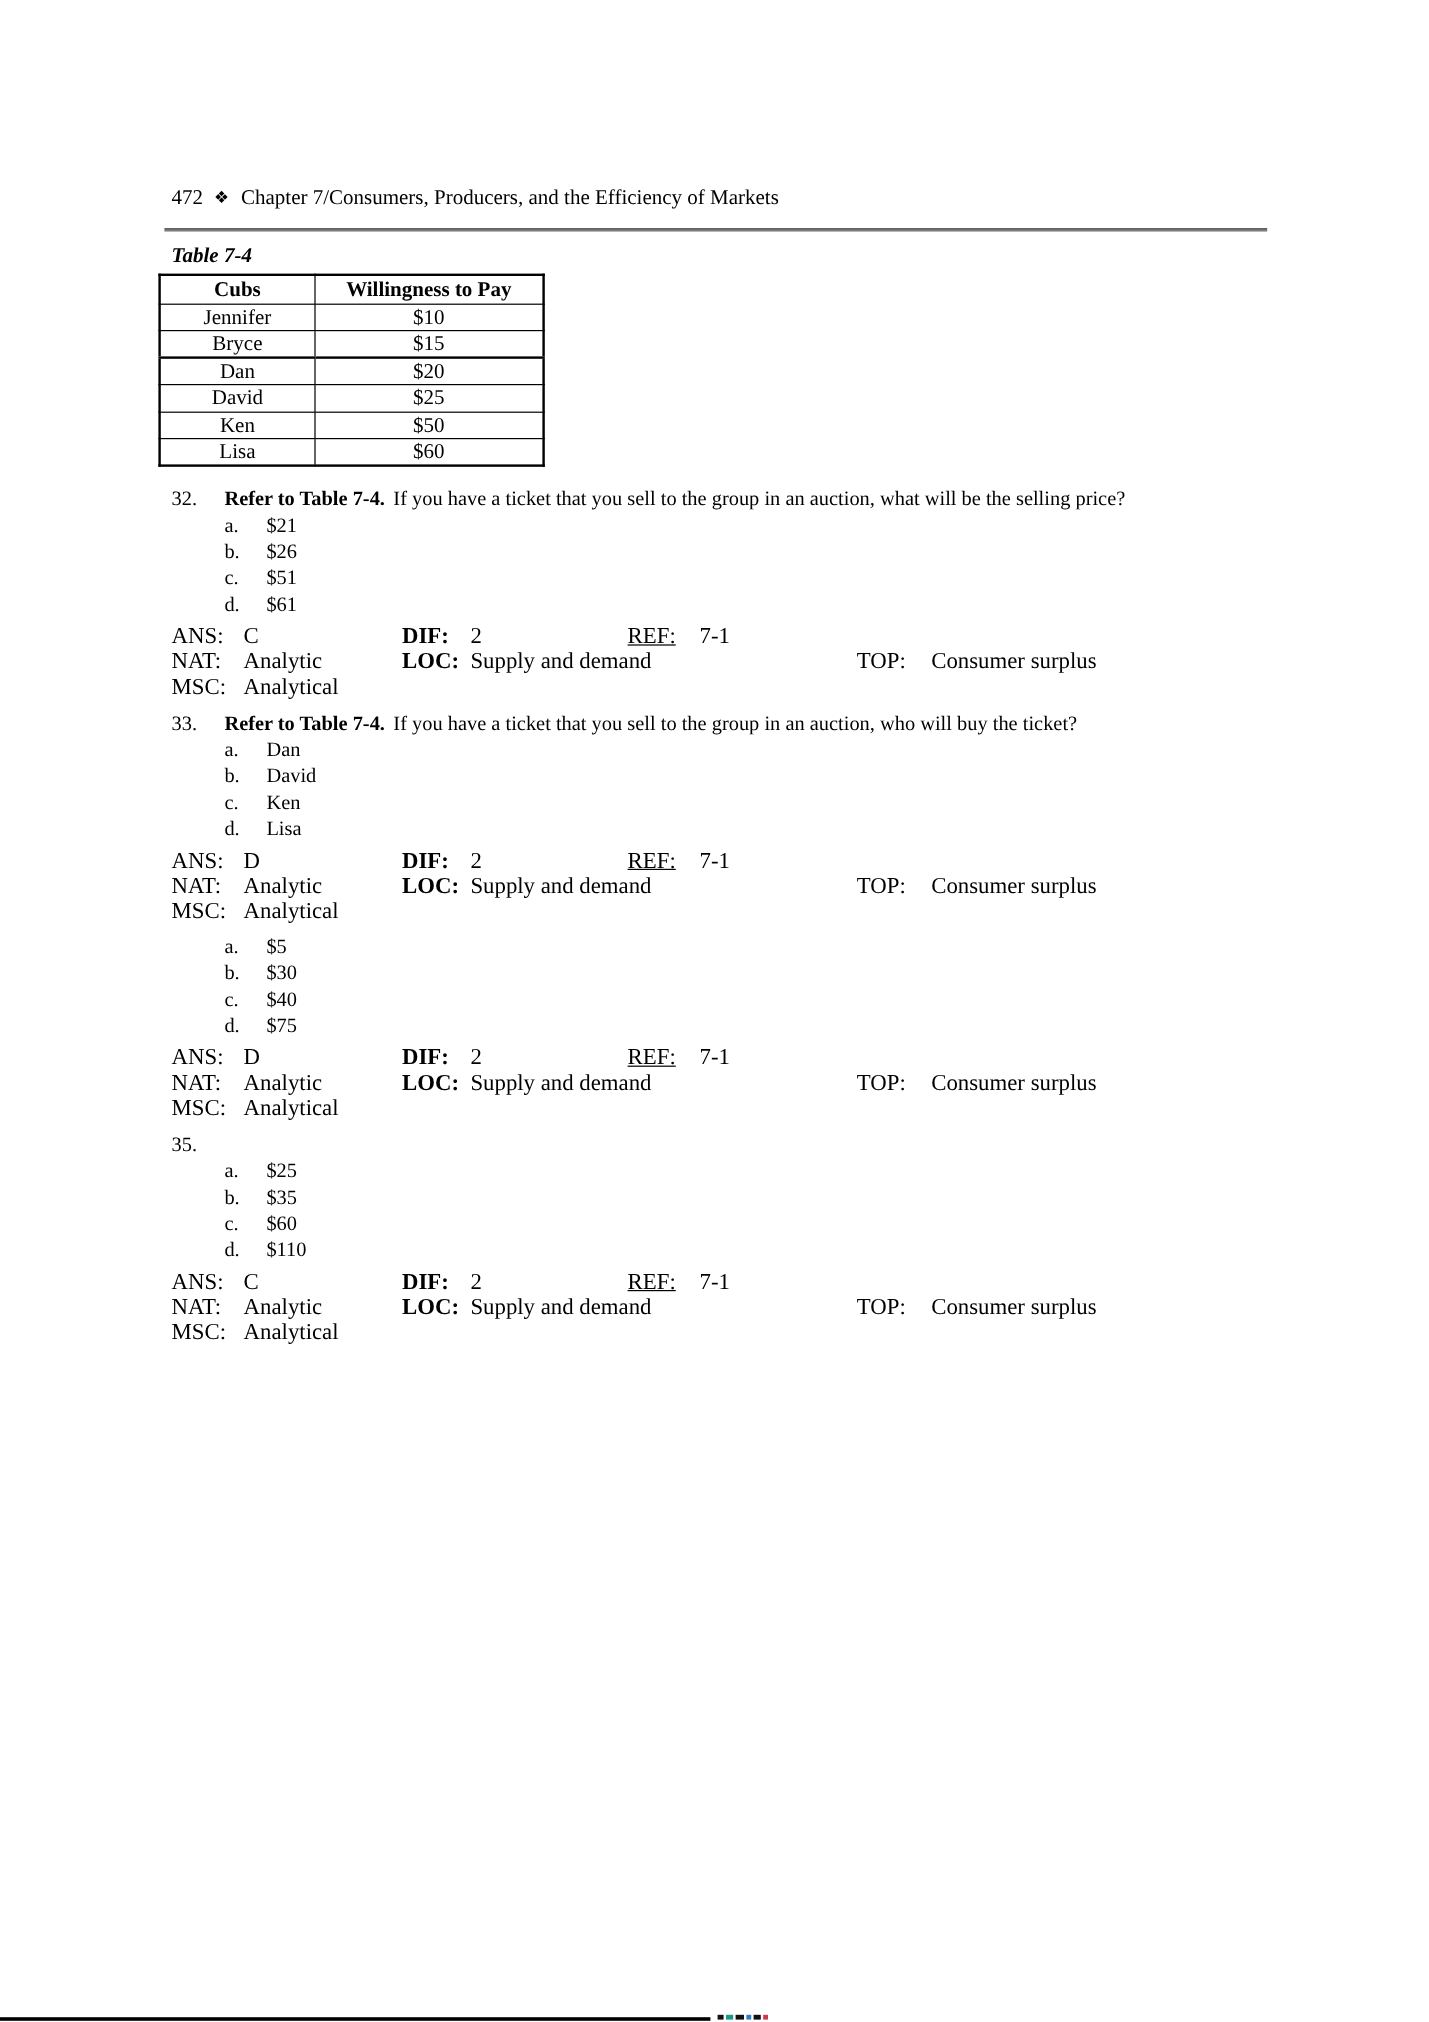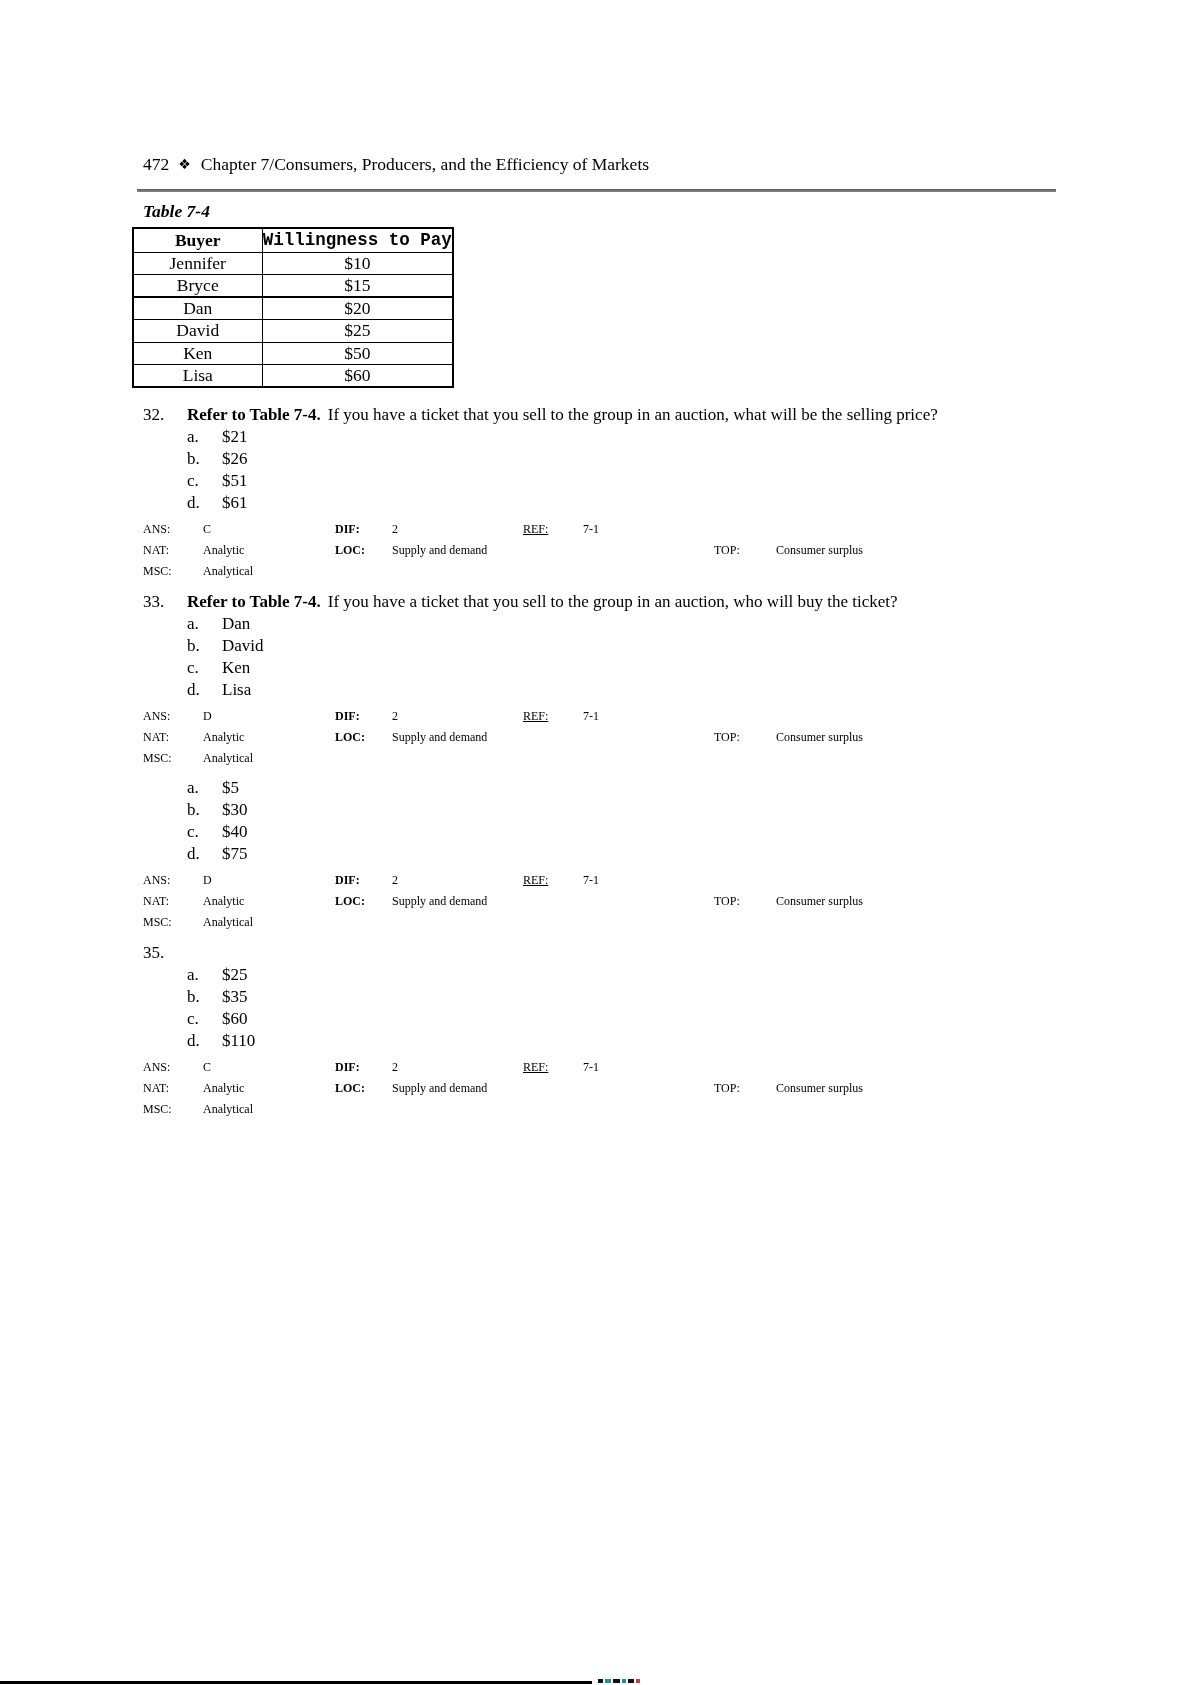--- a/index.html
+++ b/index.html
@@ -53,32 +53,32 @@
   }
   table.wtp, table.wtp th, table.wtp td { border: 1.5px solid #000; }
   table.wtp { border-width: 2px; }
   table.wtp tr.thick td { border-bottom-width: 2.5px; }
   table.wtp th {
     font-weight: bold;
     height: 24px; text-align: center;
   }
   table.wtp td { height: 22.5px; text-align: center; }
   table.wtp .col-buyer { width: 130px; }
-  table.wtp .col-wtp   { width: 192px; font-family: Liberation Mono, monospace; }
+  table.wtp .col-wtp   { width: 192px; }
   
   .questions { margin-top: 15px; }
   .question  { margin-top: 8px; }
   .qhead { display: flex; font-size: 17px; line-height: 23px; }
   .qnum  { width: 44px; flex: none; }
   .qtext { width: 775px; }
   .qtext b { margin-right: 7px; }
   .opts  { margin-left: 44px; font-size: 17px; line-height: 22px; }
   .opt   { display: flex; }
   .opt .letter { width: 35px; flex: none; }
-  .meta  { margin-top: 5px; font-size: 12px; }
+  .meta  { margin-top: 5px; font-size: 19px; }
   .meta .mrow { position: relative; height: 21px; line-height: 21px; }
   .meta span { position: absolute; white-space: nowrap; }
   .m-l1 { left: 0; }    .m-v1 { left: 60px; }
   .m-l2 { left: 192px; font-weight: bold; }.m-v2 { left: 249px; }
   .m-l3 { left: 380px; text-decoration: underline; }.m-v3 { left: 440px; }
   .m-l4 { left: 571px; }.m-v4 { left: 633px; }
   
   .edge-line {
     position: absolute;
     left: 0; top: 1681px;
@@ -101,21 +101,21 @@
   <div class="page-header">
     <span class="pagenum">472</span><span class="diamond">❖</span><span>Chapter 7/Consumers, Producers, and the Efficiency of Markets</span>
   </div>
   <div class="header-rule"></div>
 
   <div class="table-label">Table 7-4</div>
 
   <table class="wtp">
     <thead>
       <tr>
-        <th class="col-buyer">Buyer</th>
+        <th class="col-buyer">Cubs</th>
         <th class="col-wtp">Willingness to Pay</th>
       </tr>
     </thead>
     <tbody>
       <tr>
         <td>Jennifer</td>
         <td>$10</td>
       </tr>
       <tr class="thick">
         <td>Bryce</td>

